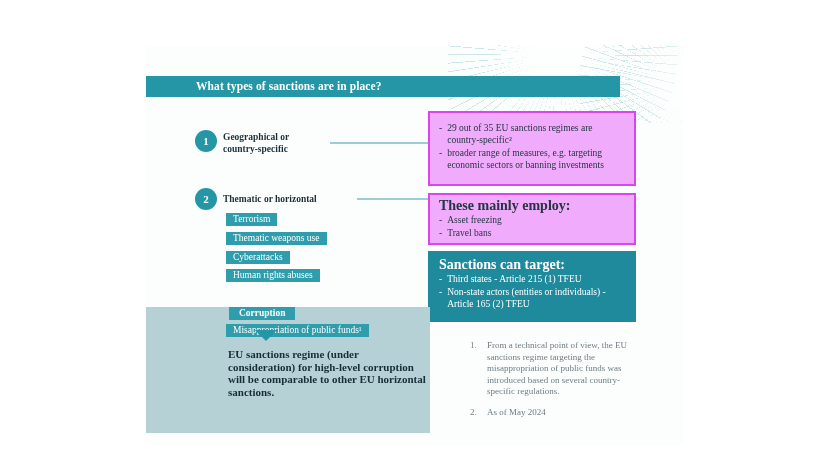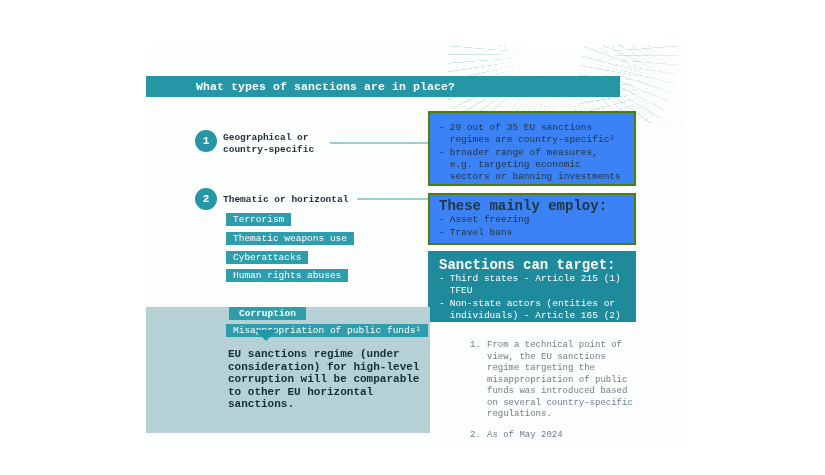--- a/index.html
+++ b/index.html
@@ -1,18 +1,18 @@
 <!DOCTYPE html>
 <html><head>
 <meta charset="utf-8">
 <style>
   html,body { margin:0; padding:0; background:#ffffff; }
   .canvas {
     position:relative; width:723px; height:475px; background:#ffffff;
-    font-family:Liberation Mono, monospace; overflow:hidden;
+    font-family:Liberation Serif, serif; overflow:hidden;
   }
   .card {
     position:absolute; left:145px; top:47px; width:538px; height:398px;
     background:#fcfdfd;
   }
   
   .pattern-clip { position:absolute; left:448px; top:45px; width:235px; height:78px; overflow:hidden; z-index:1; }
   .burst { position:absolute; border-radius:50%; opacity:.55; }
   .burst-a {
     left:-10px; top:-110px; width:240px; height:240px;
@@ -43,21 +43,21 @@
     position:absolute; font-weight:bold; font-size:9.5px; line-height:11.5px;
     color:#1d2f38; white-space:pre-line; z-index:3;
   }
   .label-1 { left:223px; top:132px; }
   .label-2 { left:223px; top:194px; }
   .connector { position:absolute; height:2px; background:#9ccdd5; z-index:2; }
   .connector-1 { left:330px; top:142px; width:98px; }
   .connector-2 { left:357px; top:198px; width:71px; }
   .info-box {
     position:absolute; left:428px; width:208px; box-sizing:border-box;
-    border:2px solid #4d7c0f; background:#3b82f6; padding:5px 9px;
+    border:2px solid #d946ef; background:#f0abfc; padding:5px 9px;
     font-size:9.5px; color:#24363f; line-height:12px; z-index:3;
   }
   .box-1 { top:111px; height:75px; padding-top:9px; }
   .box-2 { top:193px; height:52px; }
   .box-3 { top:251px; height:71px; background:#1e8a9c; border:none; color:#ffffff; padding:8px 11px; }
   .box-title { font-weight:bold; font-size:14px; margin-bottom:2px; }
   .dash-item { display:flex; margin-bottom:1px; }
   .dash-item::before { content:"-"; flex:none; margin-right:5px; }
   .pill {
     position:absolute; left:226px; height:13px; background:#2f9dab; color:#ffffff;

